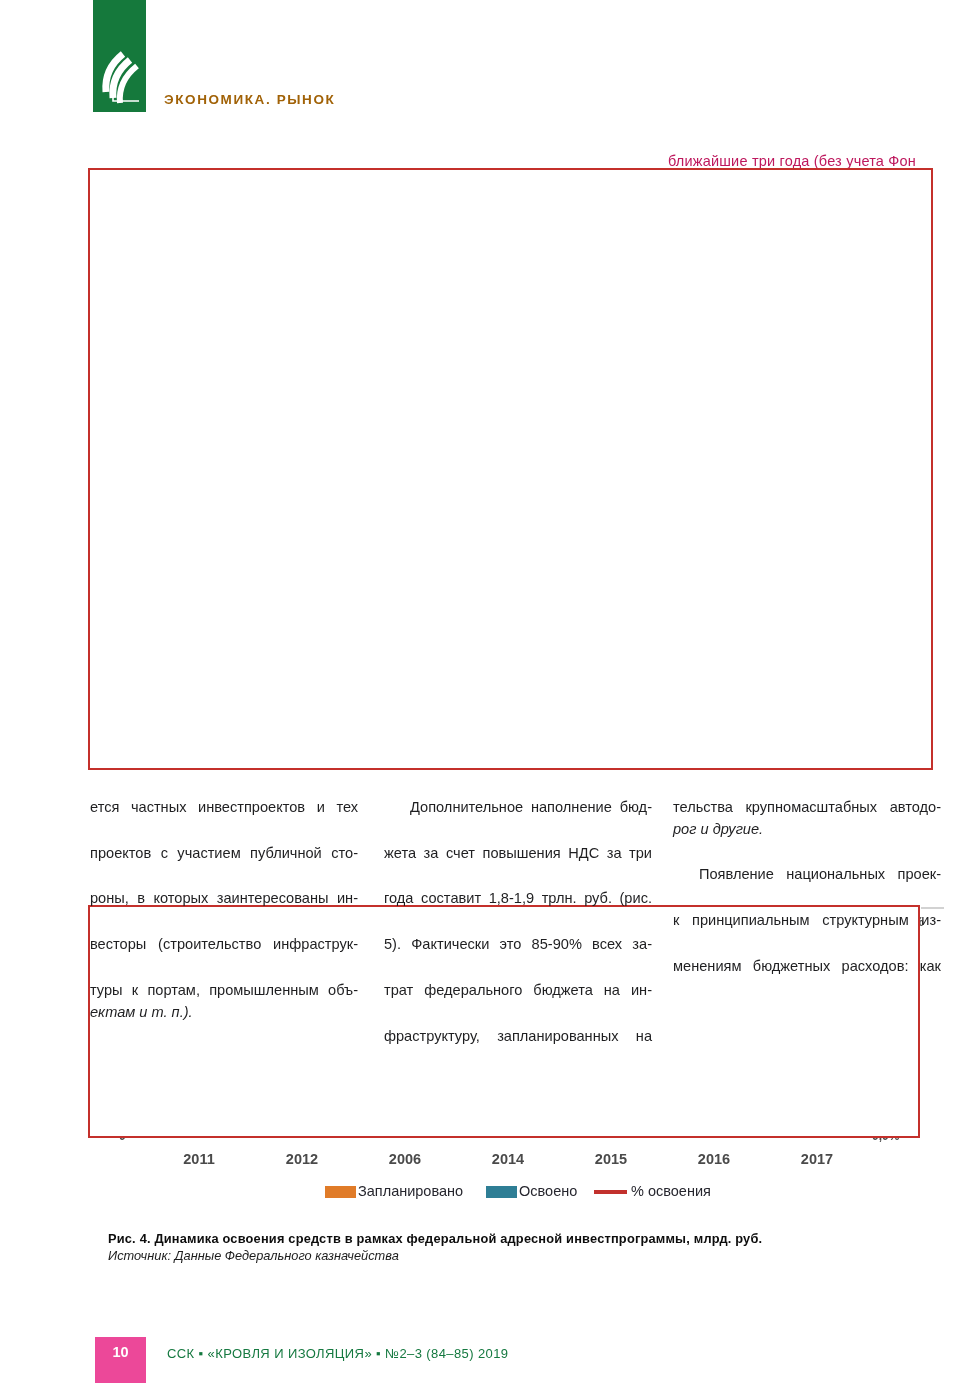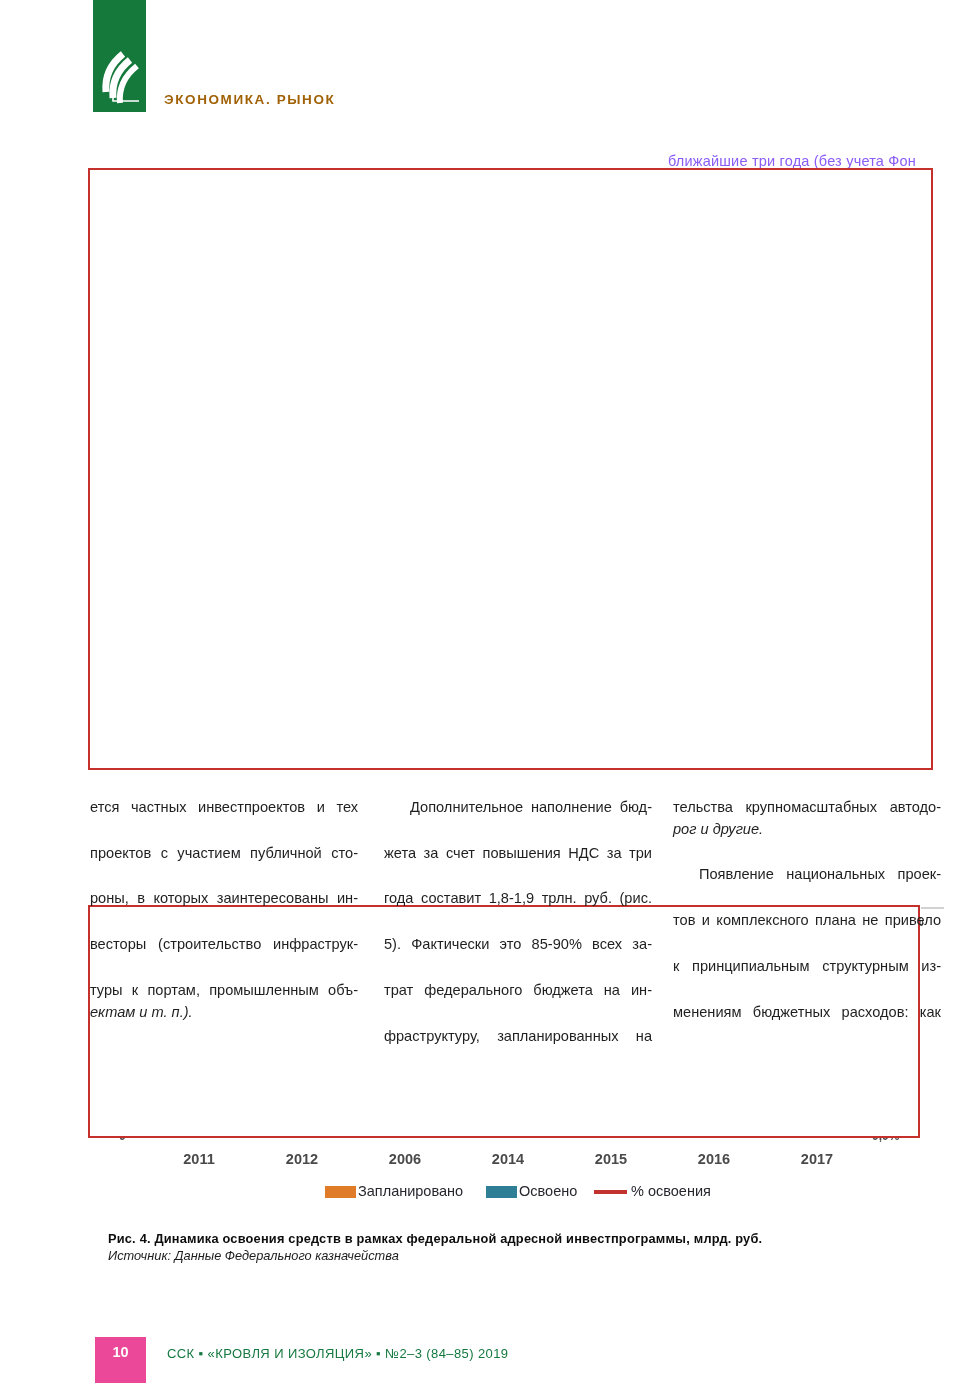--- a/index.html
+++ b/index.html
@@ -17,21 +17,21 @@
     left:164px; top:92px; font-size:13.5px; font-weight:bold;
     color:#a16207; letter-spacing:1.6px;
   }
 
   
   .redbox { background:#ffffff; border:2px solid #C4302B; z-index:2; box-sizing:border-box; }
   .box1 { left:88px; top:168px; width:845px; height:602px; }
   .box2 { left:88px; top:905px; width:832px; height:233px; }
 
   
-  .cut-label { z-index:1; color:#8b5cf6; }
+  .cut-label { z-index:1; color:#be185d; }
   .cut-top-right { left:668px; top:153px; font-size:14.5px; letter-spacing:0.2px; }
   .axis-frag { font-size:12px; font-weight:600; color:#4a4a4a; }
   .frag-pct { left:913px; top:915px; }
   .frag-zero { left:119px; top:1129px; }
   .frag-zeropct { left:872px; top:1129px; }
   .gridline-frag { left:921px; top:907px; width:23px; height:2px; background:#d2d2d2; z-index:1; }
 
   
   .col { top:773px; width:268px; font-size:14.6px; line-height:21.7px; color:#1f1f21; z-index:3; }
   .col1 { left:90px; }
@@ -99,21 +99,20 @@
       <div class="tline-just">жета за счет повышения НДС за три</div>
       <div class="tline-just">года составит 1,8-1,9 трлн. руб. (рис.</div>
       <div class="tline-just">5). Фактически это 85-90% всех за-</div>
       <div class="tline-just">трат федерального бюджета на ин-</div>
       <div class="tline-just">фраструктуру, запланированных на</div>
     </div>
   <div class="abs col col3">
       <div class="tline-just">тельства крупномасштабных автодо-</div>
       <div class="tline-end">рог и другие.</div>
       <div class="tline-just tline-indent">Появление национальных проек-</div>
-      <div class="tline-just">тов и комплексного плана не привело</div>
       <div class="tline-just">к принципиальным структурным из-</div>
       <div class="tline-just">менениям бюджетных расходов: как</div>
     </div>
 
   <div class="abs gridline-frag"></div>
   <div class="abs cut-label axis-frag frag-pct">%</div>
   <div class="abs cut-label axis-frag frag-zero">0</div>
   <div class="abs cut-label axis-frag frag-zeropct">0,0%</div>
 
   <div class="abs redbox box2"></div>

